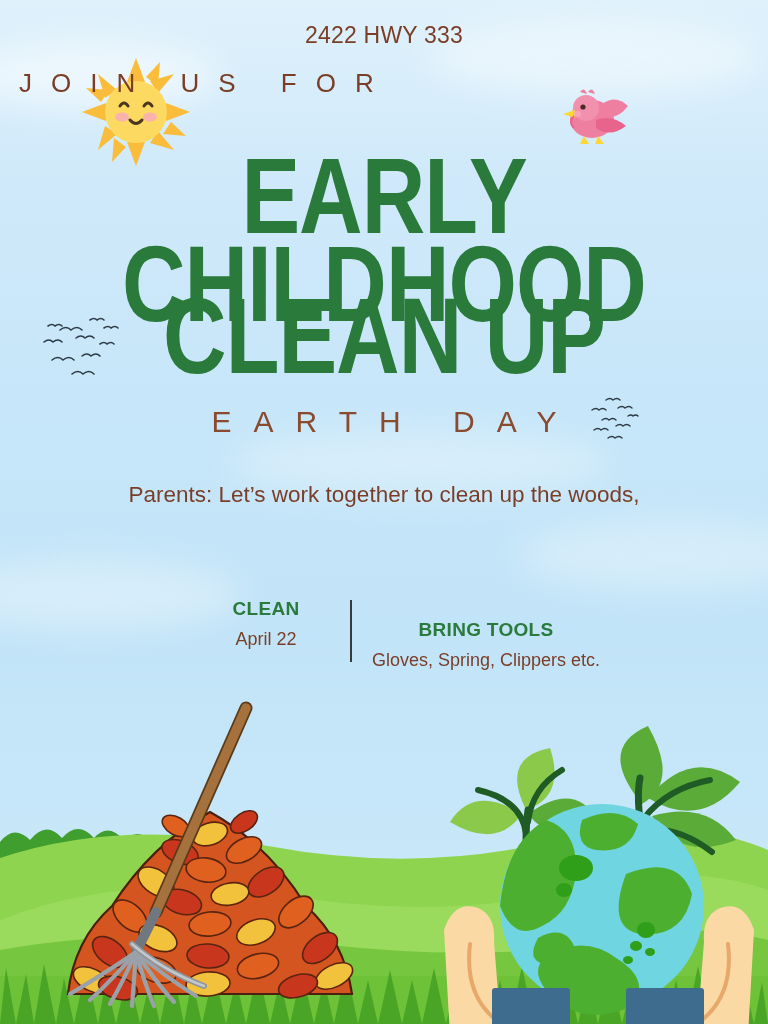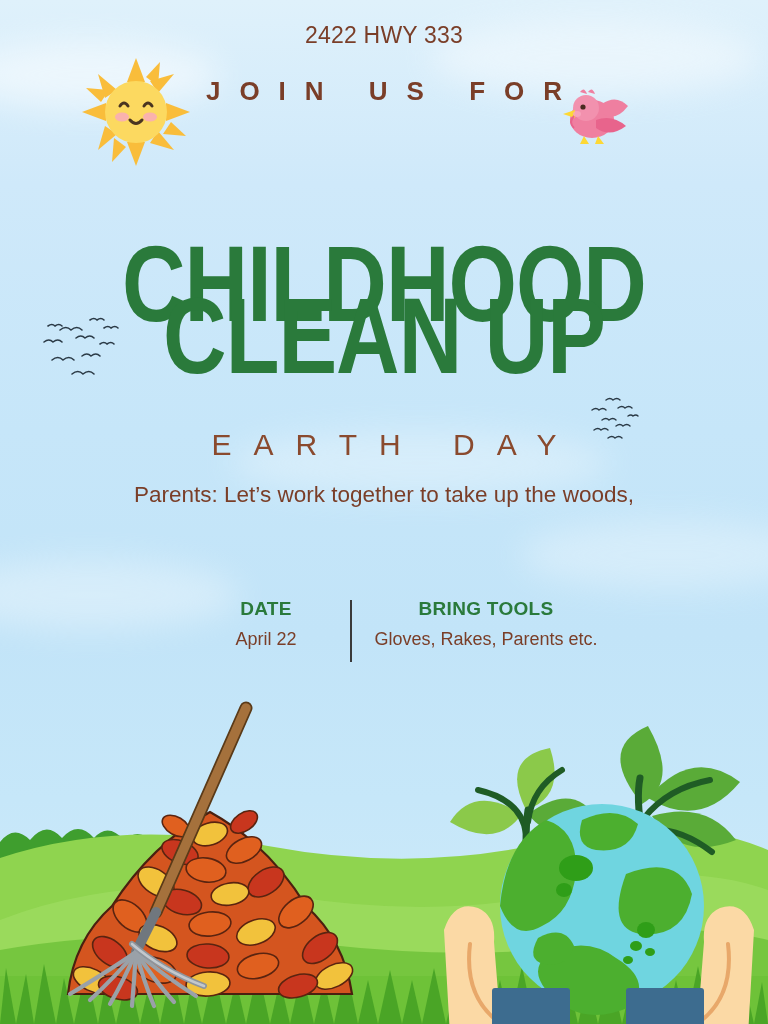--- a/index.html
+++ b/index.html
@@ -24,43 +24,42 @@
   .scenery { position:absolute; left:0; bottom:0; width:768px; height:300px; }
 
   
   .addr {
     position:absolute; top:22px; left:0; width:768px;
     text-align:center;
     font-size:23px; font-weight:400; letter-spacing:.2px;
     color:#7a3e28;
   }
   .joinus {
-    position:absolute; top:76px; left:0; width:768px;
-    text-align:center;
-    font-size:26px; font-weight:700;
+    position:absolute; top:68px; left:0; width:768px;
+    font-size:26px; font-weight:400;
     letter-spacing:19px; text-indent:19px;
     color:#7a3e28;
   }
   .title {
     position:absolute; left:0; width:768px; text-align:center;
     color:#2a7a3b;
     font-family:"Liberation Sans", sans-serif;
     font-weight:bold;
     font-size:88px;
     line-height:.92;
     letter-spacing:-1px;
     transform:scaleX(1.0);
   }
   .t1 { top:148px; }
   .t2 { top:236px; }
   .t3 { top:288px; }
   .title span { display:inline-block; transform:scaleY(1.22); transform-origin:center top; }
 
   .earthday {
-    position:absolute; top:428px; left:0; width:768px;
+    position:absolute; top:405px; left:0; width:768px;
     text-align:center;
     font-size:30px; font-weight:400;
     letter-spacing:22px; text-indent:22px;
     color:#8a4a2e;
   }
 
   .para {
     position:absolute; top:478px; left:64px; width:640px;
     text-align:center;
     font-size:22.5px; line-height:34px;
@@ -68,21 +67,21 @@
   }
 
   
   .info {
     position:absolute; top:598px; left:56px; width:690px;
     display:flex; align-items:flex-start; justify-content:center;
   }
   .col { text-align:center; padding:0 10px; }
   .col.date  { width:168px; }
   .col.time  { width:234px; }
-  .col.tools { width:268px; }
+  .col.tools { width:268px;margin-top:21px; }
   .col h3 {
     font-size:19px; font-weight:bold; color:#2a7a3b;
     letter-spacing:.3px; margin-bottom:5px; white-space:nowrap;
   }
   .col p { font-size:18px; line-height:28px; color:#7a3e28; }
   .divider { width:1px; background:#3a3a3a; height:62px; margin-top:2px; flex:0 0 1px; }
 
   
   .sun { position:absolute; left:82px; top:58px; width:108px; height:108px; }
 
@@ -170,41 +169,42 @@
       <path d="M14 32 q4 -3 7 0 q4 -3 7 0"></path>
       <path d="M28 38 q4 -3 7 0 q4 -3 7 0"></path>
       <path d="M6 42 q4 -3 7 0 q4 -3 7 0"></path>
       <path d="M40 28 q3 -2 5 0 q3 -2 5 0"></path>
       <path d="M20 50 q4 -3 7 0 q4 -3 7 0"></path>
     </g>
   </svg>
 
   <div class="addr">2422 HWY 333</div>
   <div class="joinus">JOIN US FOR</div>
+  <div class="title t1"><span>EARLY</span></div>
   <div class="title t2"><span>CHILDHOOD</span></div>
   <div class="title t3"><span>CLEAN UP</span></div>
   <div class="earthday">EARTH DAY</div>
 
   <div class="para">
-    <div>Parents: Let’s work together to take up the woods,</div>
+    <div>Parents: Let’s work together to clean up the woods,</div>
   </div>
 
   <div class="info">
     <div class="col date">
-      <h3>DATE</h3>
+      <h3>CLEAN</h3>
       <p>
         <span>April 22</span>
       </p>
     </div>
     <div class="divider"></div>
     <div class="divider"></div>
     <div class="col tools">
       <h3>BRING TOOLS</h3>
       <p>
-        <span>Gloves, Rakes, Parents</span>
+        <span>Gloves, Spring, Clippers</span>
         <span>etc.</span>
       </p>
     </div>
   </div>
 
   <svg class="scenery" viewBox="0 0 768 300" preserveAspectRatio="none">
 
     <g fill="#3f9e2e">
       <path d="M0 118 q14 -18 30 -2 q16 -20 32 -2 q16 -18 32 0 q14 -16 30 2 q16 -14 30 4 L200 300 L0 300 Z"></path>
       <path d="M640 126 q12 -16 26 -2 q14 -16 28 -1 q14 -14 28 2 q12 -12 26 4 L768 300 L640 300 Z"></path>

